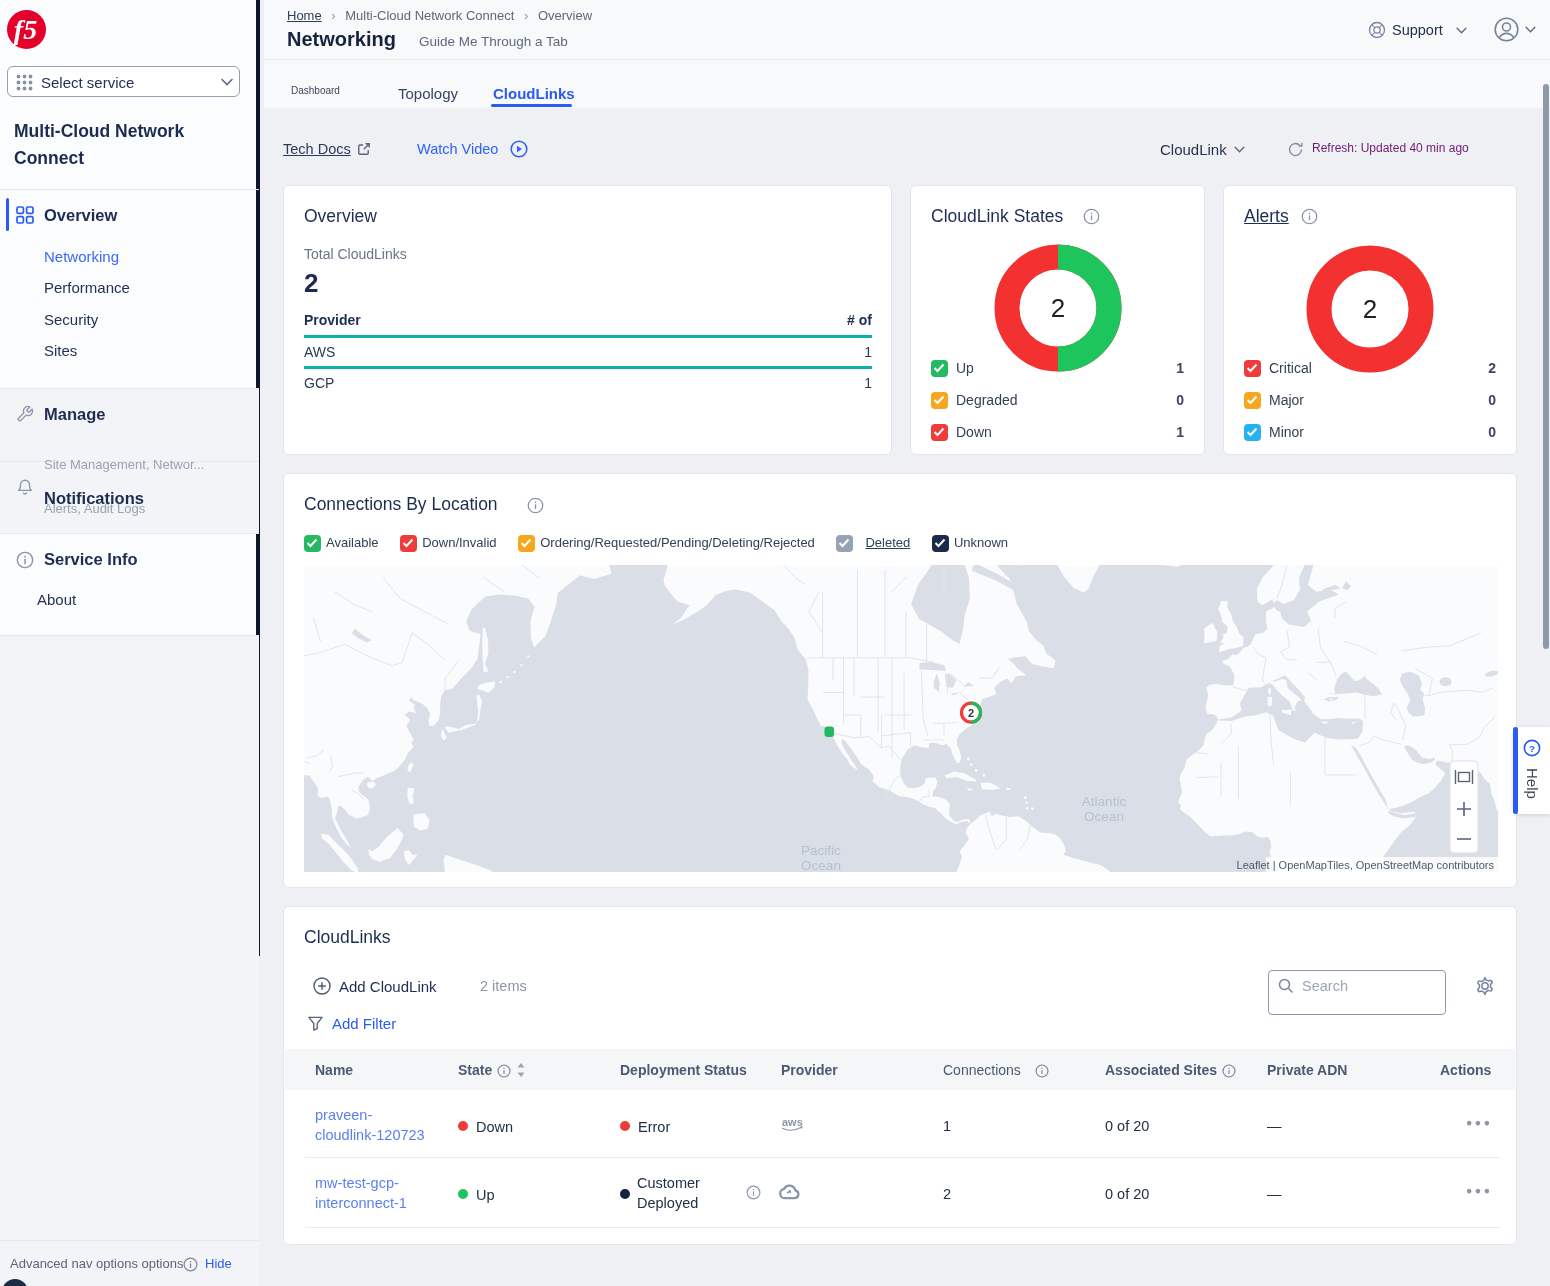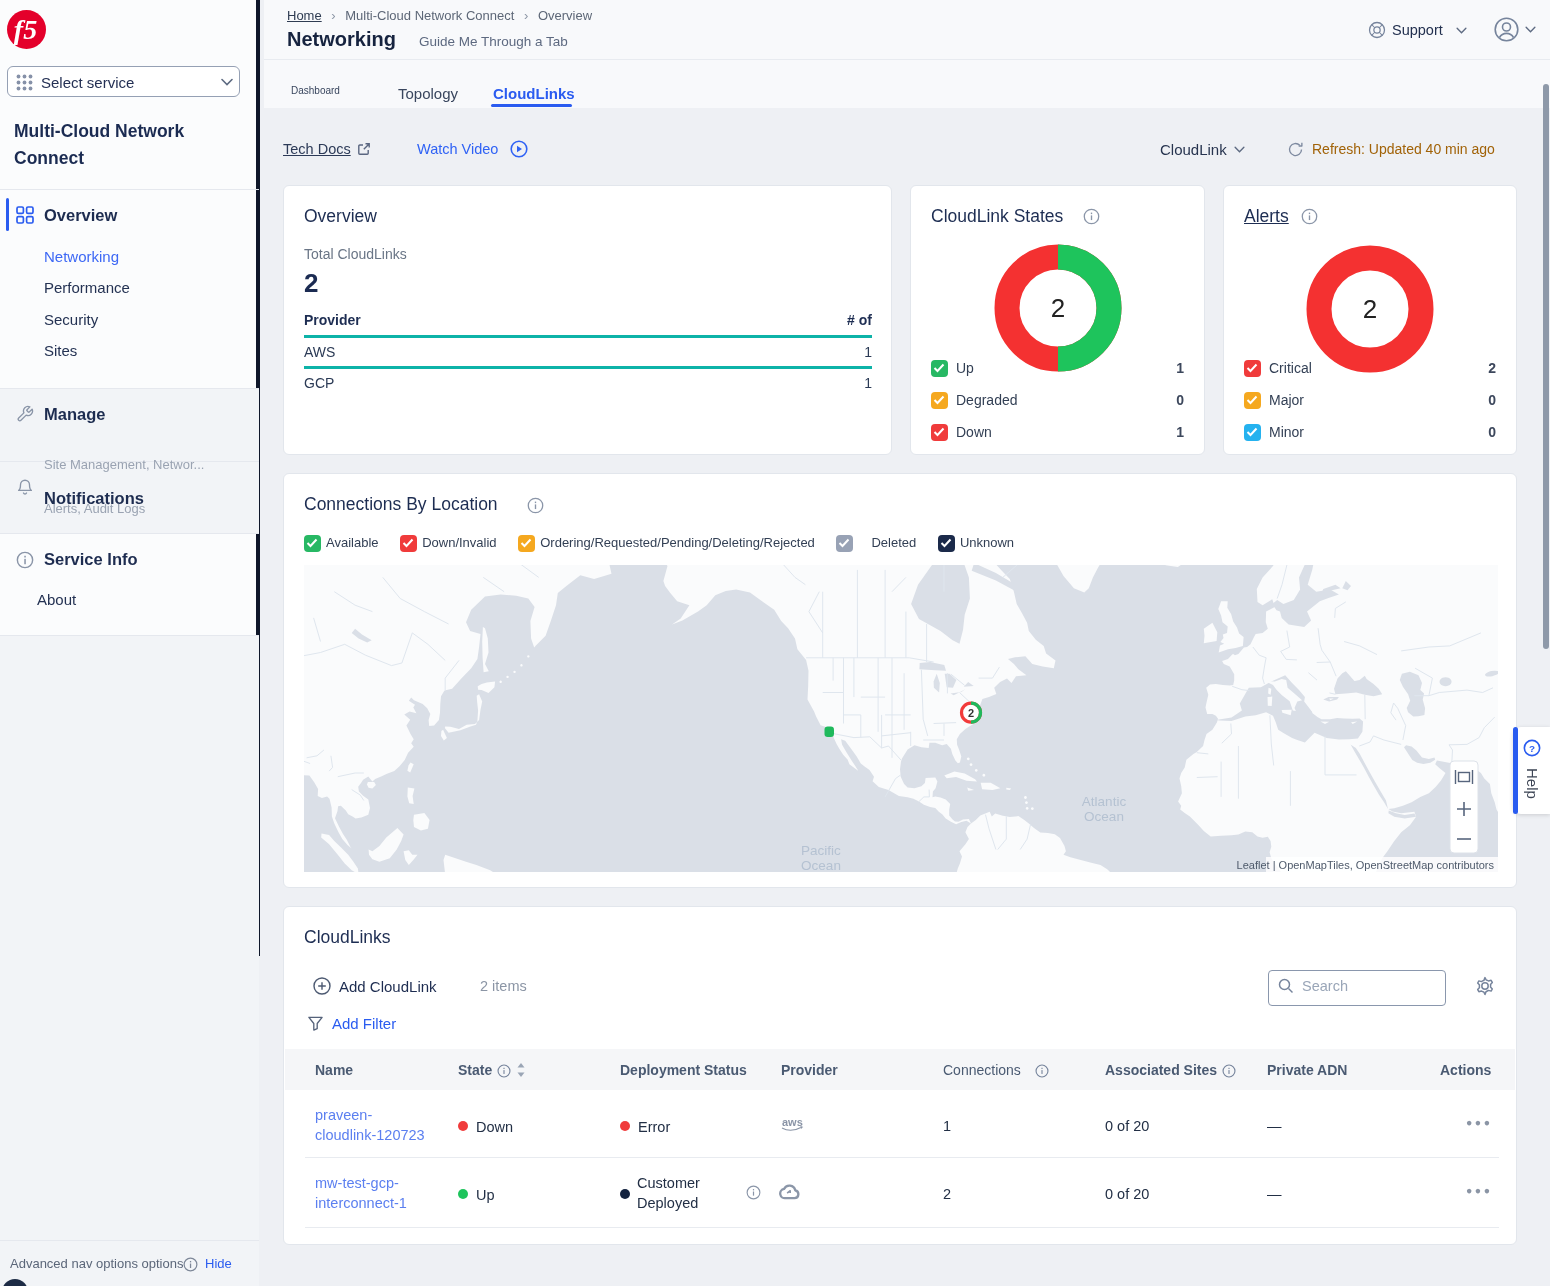--- a/index.html
+++ b/index.html
@@ -161,21 +161,21 @@
 <div class="abs" style="left:1160px; top:141px; font-size:15px; color:#27344f;">CloudLink</div>
 <svg class="abs" style="left:1234px; top:146px;" width="11" height="7" viewBox="0 0 12 8">
     <path d="M1 1.5 L6 6.5 L11 1.5" stroke="#5e6b82" stroke-width="1.6" fill="none" stroke-linecap="round"></path>
   </svg>
 <svg class="abs" style="left:1287px; top:141px;" width="17" height="17" viewBox="0 0 24 24">
     <g fill="none" stroke="#7e8aa0" stroke-width="1.9">
       <path d="M20.5 12a8.5 8.5 0 1 1-2.5-6"></path>
       <path d="M21 2.5 V7 H16.5" stroke-linejoin="round"></path>
     </g>
   </svg>
-<div class="abs" style="left:1312px; top:141px; font-size:14px; color:#a16207;">Refresh: Updated 40 min ago</div>
+<div class="abs" style="left:1312px; top:141px; font-size:12px; color:#701a75;">Refresh: Updated 40 min ago</div>
 
 <div class="card" style="left:283px; top:185px; width:609px; height:270px;">
   <div class="ctitle abs" style="left:20px; top:20px;">Overview</div>
   <div class="abs" style="left:20px; top:60px; font-size:14px; color:#697586;">Total CloudLinks</div>
   <div class="abs" style="left:20px; top:82px; font-size:26px; font-weight:bold; color:#1b2b52;">2</div>
   <div class="abs" style="left:20px; top:126px; width:568px; font-size:14px; font-weight:bold; color:#1d2d52;">Provider<span style="float:right;"># of</span></div>
   <div class="abs" style="left:20px; top:149px; width:568px; height:3px; background:#0db3a8;"></div>
   <div class="abs" style="left:20px; top:158px; width:568px; font-size:14px; color:#2b3a55;">AWS<span style="float:right;">1</span></div>
   <div class="abs" style="left:20px; top:180px; width:568px; height:3px; background:#0db3a8;"></div>
   <div class="abs" style="left:20px; top:189px; width:568px; font-size:14px; color:#2b3a55;">GCP<span style="float:right;">1</span></div>
@@ -244,21 +244,21 @@
           <path d="M1.5 5 L4.5 8 L10.5 1.5" stroke="#fff" stroke-width="2" fill="none"></path>
         </svg></span><span style="margin-left:5px;">Available</span>
     <span class="chk" style="background:#f03b3b; margin-left:18px;"><svg width="12" height="10" viewBox="0 0 12 10">
           <path d="M1.5 5 L4.5 8 L10.5 1.5" stroke="#fff" stroke-width="2" fill="none"></path>
         </svg></span><span style="margin-left:5px;">Down/Invalid</span>
     <span class="chk" style="background:#f5a81f; margin-left:18px;"><svg width="12" height="10" viewBox="0 0 12 10">
           <path d="M1.5 5 L4.5 8 L10.5 1.5" stroke="#fff" stroke-width="2" fill="none"></path>
         </svg></span><span style="margin-left:5px;">Ordering/Requested/Pending/Deleting/Rejected</span>
     <span class="chk" style="background:#98a2b5; margin-left:18px;"><svg width="12" height="10" viewBox="0 0 12 10">
           <path d="M1.5 5 L4.5 8 L10.5 1.5" stroke="#fff" stroke-width="2" fill="none"></path>
-        </svg></span><span style="margin-left:18px;">Deleted</span>
+        </svg></span><span style="margin-left:12px;text-decoration:underline;">Deleted</span>
     <span class="chk" style="background:#1b2a4a; margin-left:18px;"><svg width="12" height="10" viewBox="0 0 12 10">
           <path d="M1.5 5 L4.5 8 L10.5 1.5" stroke="#fff" stroke-width="2" fill="none"></path>
         </svg></span><span style="margin-left:5px;">Unknown</span>
   </div>
   <div id="mapbox" class="abs" style="left:20px; top:91px; width:1194px; height:307px; background:#dadfe7; overflow:hidden;">
   <svg width="1194" height="307" viewBox="0 0 1194 307">
 <g fill="#fafbfc" stroke="none">
 <path d="M-18.2 -6.8 L304.0 -6.8 L307.5 8.7 L290.1 13.9 L276.3 10.2 L262.4 21.1 L253.8 28.1 L252.0 40.2 L246.8 56.0 L241.6 70.8 L231.9 80.4 L230.2 82.6 L227.1 73.6 L226.4 56.0 L230.6 42.1 L224.3 33.5 L212.2 30.8 L196.6 29.5 L181.0 31.5 L167.2 44.7 L162.0 57.2 L166.1 66.1 L176.5 69.1 L175.1 82.0 L173.4 93.9 L167.2 103.2 L157.8 113.1 L148.1 123.7 L140.5 125.6 L137.0 131.2 L136.3 138.9 L136.0 147.7 L134.9 155.1 L130.1 160.6 L125.2 161.0 L124.6 155.1 L126.3 149.0 L123.2 143.3 L118.7 138.9 L110.0 135.3 L107.2 132.5 L104.8 135.7 L111.0 139.8 L109.3 142.5 L112.4 148.2 L105.5 146.4 L100.3 149.5 L106.2 154.7 L102.4 160.6 L106.5 168.9 L109.7 174.2 L107.2 178.2 L109.7 181.8 L104.1 187.7 L100.7 195.1 L95.5 201.2 L90.3 206.1 L83.0 208.8 L77.1 211.4 L71.2 214.0 L68.4 216.6 L64.3 211.4 L59.1 214.7 L57.0 218.0 L54.2 221.7 L54.9 226.4 L59.1 230.8 L64.3 234.4 L66.0 242.9 L64.3 249.7 L57.4 252.5 L51.5 253.5 L49.0 251.8 L44.2 249.3 L41.8 245.4 L36.9 240.8 L34.1 241.2 L33.5 246.1 L31.0 253.2 L35.2 262.0 L39.0 268.9 L42.8 274.8 L46.3 281.8 L47.7 283.5 L43.5 280.0 L38.3 274.1 L34.5 267.2 L30.3 258.5 L27.9 251.4 L27.6 242.6 L25.5 233.7 L23.1 231.5 L17.9 232.9 L13.7 231.1 L14.1 223.9 L10.2 217.3 L5.4 210.6 L-1.5 210.2 L-7.8 211.0 L-13.0 213.6 L-18.2 215.4 Z"></path>
 <path d="M181.0 63.2 L183.8 73.6 L184.5 87.5 L181.0 99.1 L184.8 106.2 L179.6 107.2 L178.6 92.8 L178.2 76.5 L178.9 62.0 Z"></path>
 <path d="M173.7 121.3 L177.6 119.0 L182.8 117.5 L191.1 116.5 L190.4 122.3 L184.5 127.9 L177.6 125.1 L174.1 124.7 Z"></path>
@@ -361,21 +361,21 @@
       <circle cx="9" cy="9" r="8" fill="none" stroke="#4d5a72" stroke-width="1.4"></circle>
       <path d="M9 5.2 V12.8 M5.2 9 H12.8" stroke="#4d5a72" stroke-width="1.4"></path>
     </svg>
   <div class="abs" style="left:55px; top:71px; font-size:15px; color:#1d2c50;">Add CloudLink</div>
   <div class="abs" style="left:196px; top:71px; font-size:14.5px; color:#8b95a5;">2 items</div>
   <svg class="abs" style="left:23px; top:108px;" width="17" height="17" viewBox="0 0 18 18">
       <path d="M2 2.5 H16 L10.8 9 V14.5 L7.2 16 V9 Z" fill="none" stroke="#55627a" stroke-width="1.4" stroke-linejoin="round"></path>
     </svg>
   <div class="abs" style="left:48px; top:108px; font-size:15px; color:#2a5cf0;text-align:right;">Add Filter</div>
 
-  <div class="abs" style="left:984px; top:63px; width:178px; height:36px; border:1px solid #8a97ad; border-radius:4px; background:#fff;">
+  <div class="abs" style="left:984px; top:63px; width:178px; height:45px; border:1px solid #8a97ad; border-radius:4px; background:#fff;">
     <svg class="abs" style="left:9px; top:7px;" width="16" height="16" viewBox="0 0 16 16">
         <circle cx="6.5" cy="6.5" r="5" fill="none" stroke="#76849c" stroke-width="1.5"></circle>
         <path d="M10.5 10.5 L14.5 14.5" stroke="#76849c" stroke-width="1.5"></path>
       </svg>
     <span class="abs" style="left:33px; top:7px; font-size:14.5px; color:#9aa6b8;">Search</span>
   </div>
   <svg class="abs" style="left:1191px; top:69px;" width="20" height="20" viewBox="0 0 20 20">
     <g fill="none" stroke="#76849c" stroke-width="1.5">
       <circle cx="10" cy="10" r="3.2"></circle>
       <path d="M10 1.6 L11.2 4 a6.5 6.5 0 0 1 2.3 1 l2.6-.7 1.2 2.1-1.8 2a6.5 6.5 0 0 1 0 2.6l1.8 2-1.2 2.1-2.6-.7a6.5 6.5 0 0 1-2.3 1L10 18.4l-1.2-2.4a6.5 6.5 0 0 1-2.3-1l-2.6.7-1.2-2.1 1.8-2a6.5 6.5 0 0 1 0-2.6l-1.8-2 1.2-2.1 2.6.7a6.5 6.5 0 0 1 2.3-1z" stroke-linejoin="round"></path>

